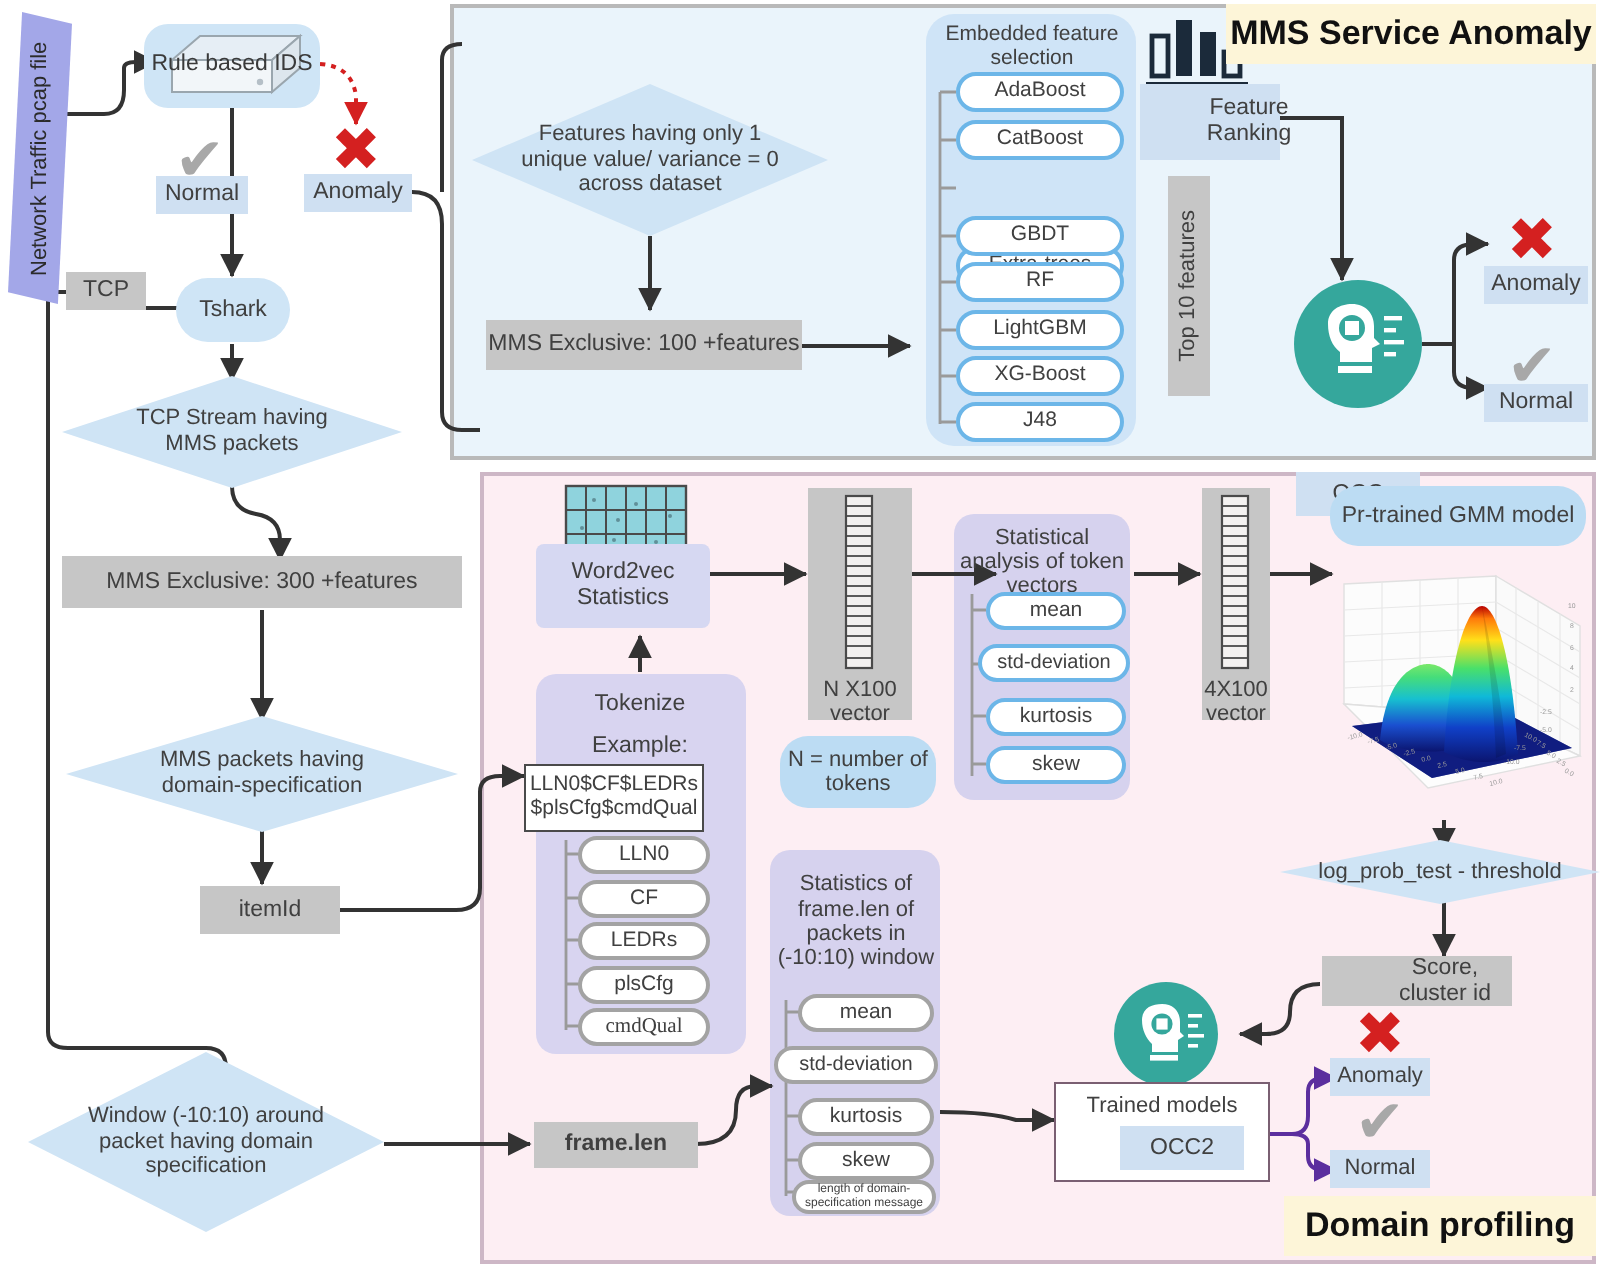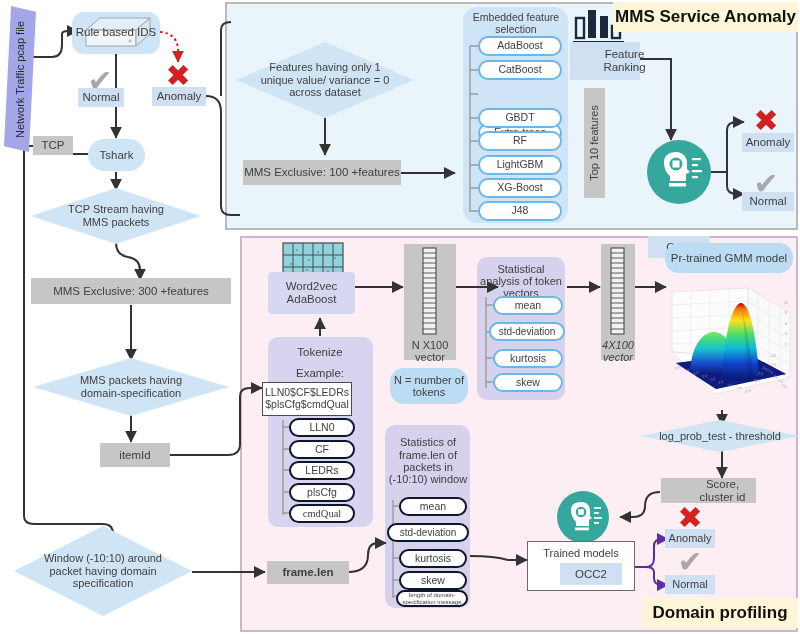--- a/index.html
+++ b/index.html
@@ -13,21 +13,21 @@
   .panel-dom{background:#fdeef3;border:2px solid #cdb7c6;}
   .inner-blue{background:#cfe4f7;border-radius:14px;}
   .inner-lav{background:#d8d4f0;border-radius:10px;}
   .inner-lav2{background:#d6d2ee;border-radius:10px;}
 
   
   .rounded-blue{background:#cfe5f6;border-radius:12px;}
   .gray-box{background:#c6c6c6;color:#404040;}
   .lightblue-lbl{background:#cfe0f2;color:#404040;}
   .pill{background:#ffffff;border:2px solid #6cb6e8;border-radius:18px;color:#404040;}
-  .pill-lav{background:#ffffff;border:2px solid #0f172a;border-radius:18px;}
+  .pill-lav{background:#ffffff;border:2px solid #a3a3a3;border-radius:18px;}
   .title-tag{background:#fdf5d8;color:#111;font-weight:bold;}
   .sky{background:#bcdcf3;border-radius:14px;}
   .teal-circle{background:#35a79c;border-radius:50%;}
   .white-box{background:#ffffff;border:1.5px solid #7a5f72;}
   .code-box{background:#ffffff;border:1.5px solid #4a4a4a;}
 
   .diamond{position:absolute;}
   .diamond > .dshape{position:absolute;inset:0;background:#cfe4f5;
       clip-path:polygon(50% 0,100% 50%,50% 100%,0 50%);}
   .diamond > .dtext{position:absolute;inset:0;display:flex;align-items:center;
@@ -264,21 +264,21 @@
         <circle cx="31" cy="40" r="1"></circle>
       <circle cx="52" cy="15" r="1"></circle>
         <circle cx="8" cy="21" r="1"></circle>
         <circle cx="41" cy="42" r="1"></circle>
       <circle cx="24" cy="27" r="1"></circle>
         <circle cx="37" cy="31" r="1"></circle>
         <circle cx="49" cy="38" r="1"></circle>
     </g>
   </g>
 </svg>
-<div class="abs ctr rounded-blue" style="left:268px;top:272px;width:87px;height:42px;background:#d6d8f2;border-radius:4px;font-size:11.5px;">Word2vec AdaBoost</div>
+<div class="abs ctr rounded-blue" style="left:268px;top:272px;width:87px;height:42px;background:#d6d8f2;border-radius:4px;font-size:11.5px;">Word2vec Statistics</div>
 
 <div class="abs ctr" style="left:270px;top:344px;width:100px;height:16px;font-size:11.5px;">Tokenize</div>
 <div class="abs ctr" style="left:270px;top:366px;width:100px;height:14px;font-size:11.5px;">Example:</div>
 <div class="abs ctr code-box" style="left:262px;top:382px;width:90px;height:34px;font-size:10.5px;padding:0 1px;word-break:break-all;">LLN0$CF$LEDRs$plsCfg$cmdQual</div>
 
 <div class="abs ctr pill-lav" style="left:289px;top:418px;width:66px;height:19px;font-size:10.5px;">LLN0</div>
 <div class="abs ctr pill-lav" style="left:289px;top:440px;width:66px;height:19px;font-size:10.5px;">CF</div>
 <div class="abs ctr pill-lav" style="left:289px;top:461px;width:66px;height:19px;font-size:10.5px;">LEDRs</div>
 <div class="abs ctr pill-lav" style="left:289px;top:483px;width:66px;height:19px;font-size:10.5px;">plsCfg</div>
 <div class="abs ctr pill-lav" style="left:289px;top:504px;width:66px;height:19px;font-size:10.5px;font-family:Liberation Serif, serif;">cmdQual</div>
@@ -333,21 +333,21 @@
         <line x1="0" y1="50" x2="13" y2="50"></line>
       <line x1="0" y1="55" x2="13" y2="55"></line>
         <line x1="0" y1="60" x2="13" y2="60"></line>
       <line x1="0" y1="65" x2="13" y2="65"></line>
         <line x1="0" y1="70" x2="13" y2="70"></line>
       <line x1="0" y1="75" x2="13" y2="75"></line>
         <line x1="0" y1="81" x2="13" y2="81"></line>
     </g>
   </g>
 </svg>
-<div class="abs ctr" style="left:598px;top:336px;width:40px;height:30px;font-size:11px;font-style:italic;">4X100 vector</div>
+<div class="abs ctr" style="left:598px;top:336px;width:40px;height:30px;font-size:11px;">4X100 vector</div>
 
 <div class="abs ctr sky" style="left:665px;top:243px;width:128px;height:30px;font-size:11.5px;">Pr-trained GMM model</div>
 
 <svg width="800" height="634">
   <defs>
     <linearGradient id="peakA" x1="0" y1="1" x2="0" y2="0">
       <stop offset="0%" stop-color="#0b1570"></stop>
         <stop offset="22%" stop-color="#1040c8"></stop>
       <stop offset="42%" stop-color="#0fb9d8"></stop>
         <stop offset="60%" stop-color="#49e06a"></stop>

